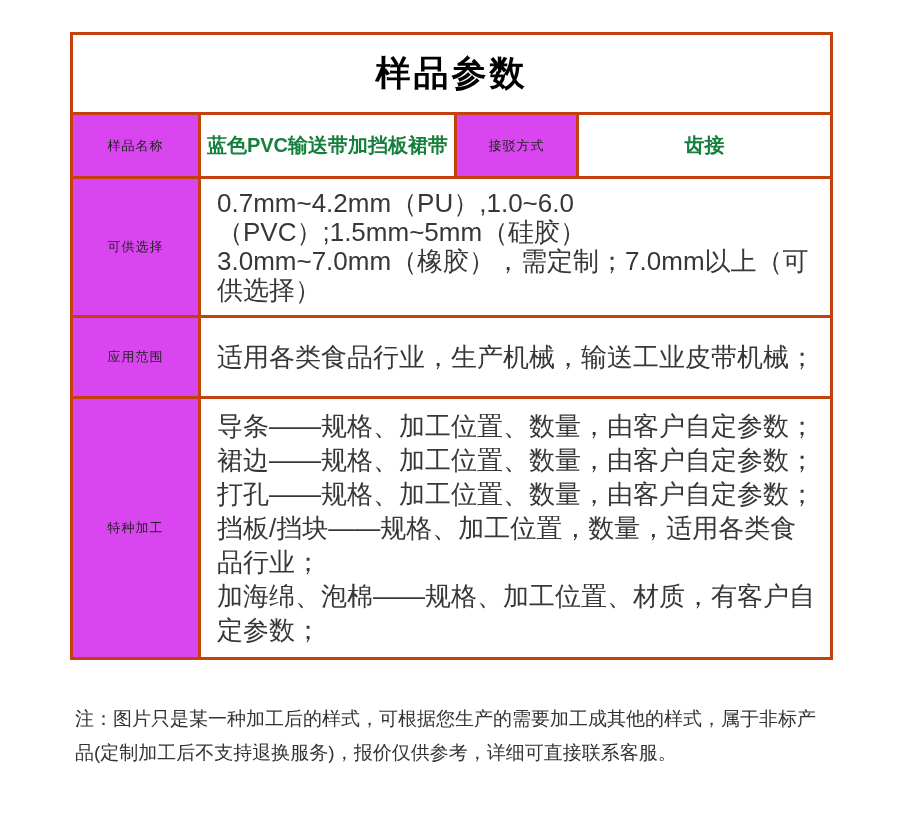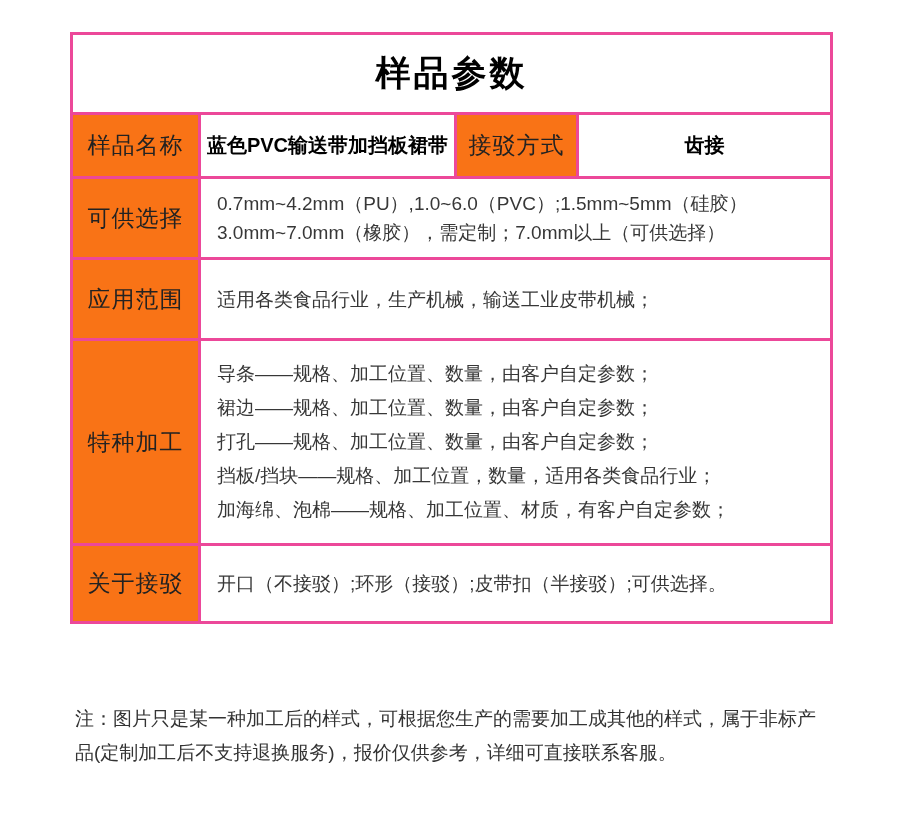--- a/index.html
+++ b/index.html
@@ -6,48 +6,48 @@
   body{
     width:900px;height:815px;background:#ffffff;
     font-family:"Liberation Sans","DejaVu Sans",sans-serif;
     color:#000;
   }
   .page{position:relative;width:900px;height:815px;background:#fff;}
   table.spec-table{
     position:absolute;left:70px;top:32px;width:760px;
     border-collapse:collapse;table-layout:fixed;
   }
-  td{border:3px solid #ec4899;overflow:hidden;}
+  td{border:3px solid #c2410c;overflow:hidden;}
   col.c1{width:128px;}
   col.c2{width:256px;}
   col.c3{width:122px;}
   col.c4{width:254px;}
   tr.t-row{height:80px;}
   tr.r1{height:64px;}
   tr.r2{height:62px;}
   tr.r3{height:81px;}
   tr.r4{height:81px;}
   tr.r5{height:205px;}
   tr.r6{height:78px;}
   td.title{
     text-align:center;vertical-align:middle;
     font-size:35px;font-weight:bold;letter-spacing:3px;color:#000;
   }
   td.lbl{
-    background:#f97316;text-align:center;vertical-align:middle;
-    font-size:23px;color:#222;letter-spacing:1px;
+    background:#d946ef;text-align:center;vertical-align:middle;
+    font-size:13px;color:#222;letter-spacing:1px;
   }
   td.val{
     text-align:center;vertical-align:middle;
-    font-size:20px;font-weight:bold;color:#000000;
+    font-size:20px;font-weight:bold;color:#15803d;
   }
   td.content{
     text-align:left;vertical-align:middle;
     padding:10px 12px 10px 16px;
-    font-size:19px;color:#373737;line-height:29px;
+    font-size:26px;color:#373737;line-height:29px;
   }
   tr.r5 td.content{line-height:34px;}
   .note{
     position:absolute;left:71px;top:698px;width:745px;
     font-size:19px;line-height:34px;color:#333;
     text-align:left;margin:4px;
   }
 </style>
 </head>
 <body>
@@ -94,24 +94,18 @@
       <td class="lbl">特种加工</td>
       <td colspan="3" class="content">
         <div class="line">导条——规格、加工位置、数量，由客户自定参数；</div>
         <div class="line">裙边——规格、加工位置、数量，由客户自定参数；</div>
         <div class="line">打孔——规格、加工位置、数量，由客户自定参数；</div>
         <div class="line">挡板/挡块——规格、加工位置，数量，适用各类食品行业；</div>
         <div class="line">加海绵、泡棉——规格、加工位置、材质，有客户自定参数；</div>
       </td>
     </tr>
 
-    <tr class="r6">
-      <td class="lbl">关于接驳</td>
-      <td colspan="3" class="content">
-        <div class="line">开口（不接驳）;环形（接驳）;皮带扣（半接驳）;可供选择。</div>
-      </td>
-    </tr>
   </tbody>
     </table>
 
   <p class="note">注：图片只是某一种加工后的样式，可根据您生产的需要加工成其他的样式，属于非标产品(定制加工后不支持退换服务)，报价仅供参考，详细可直接联系客服。</p>
 
 </div>
 
 </body></html>

